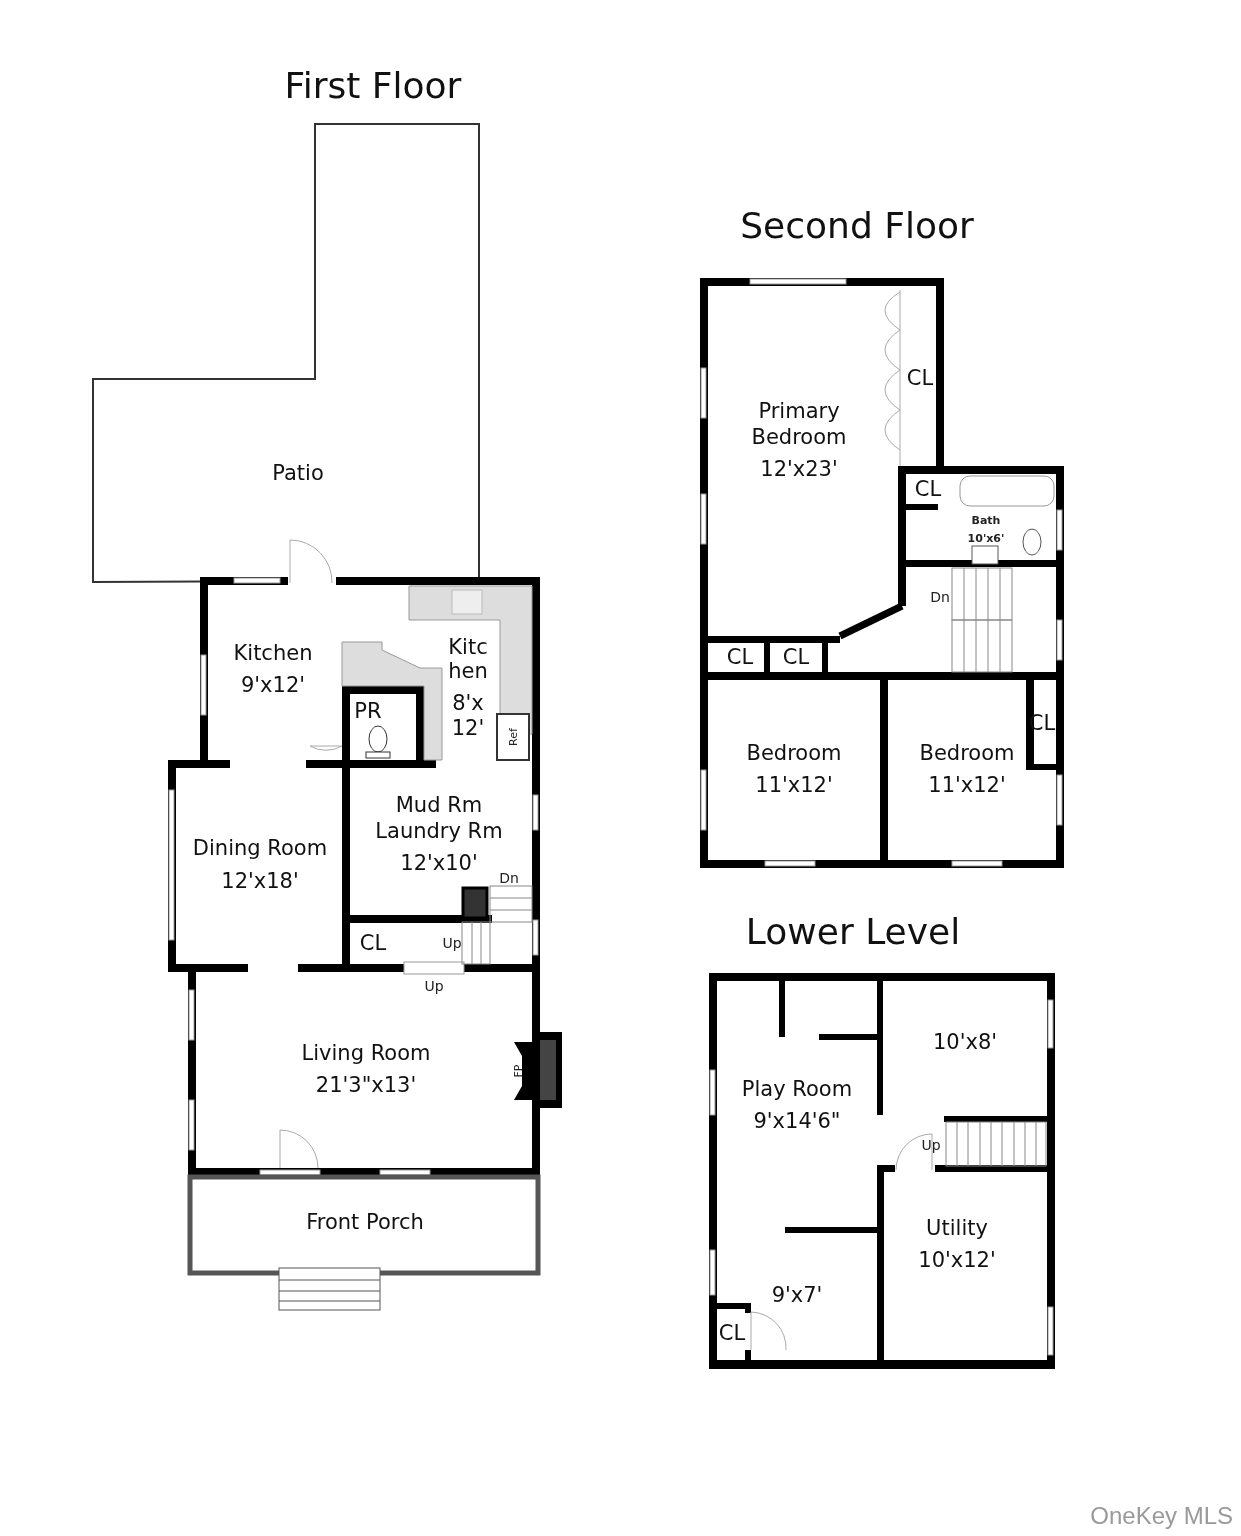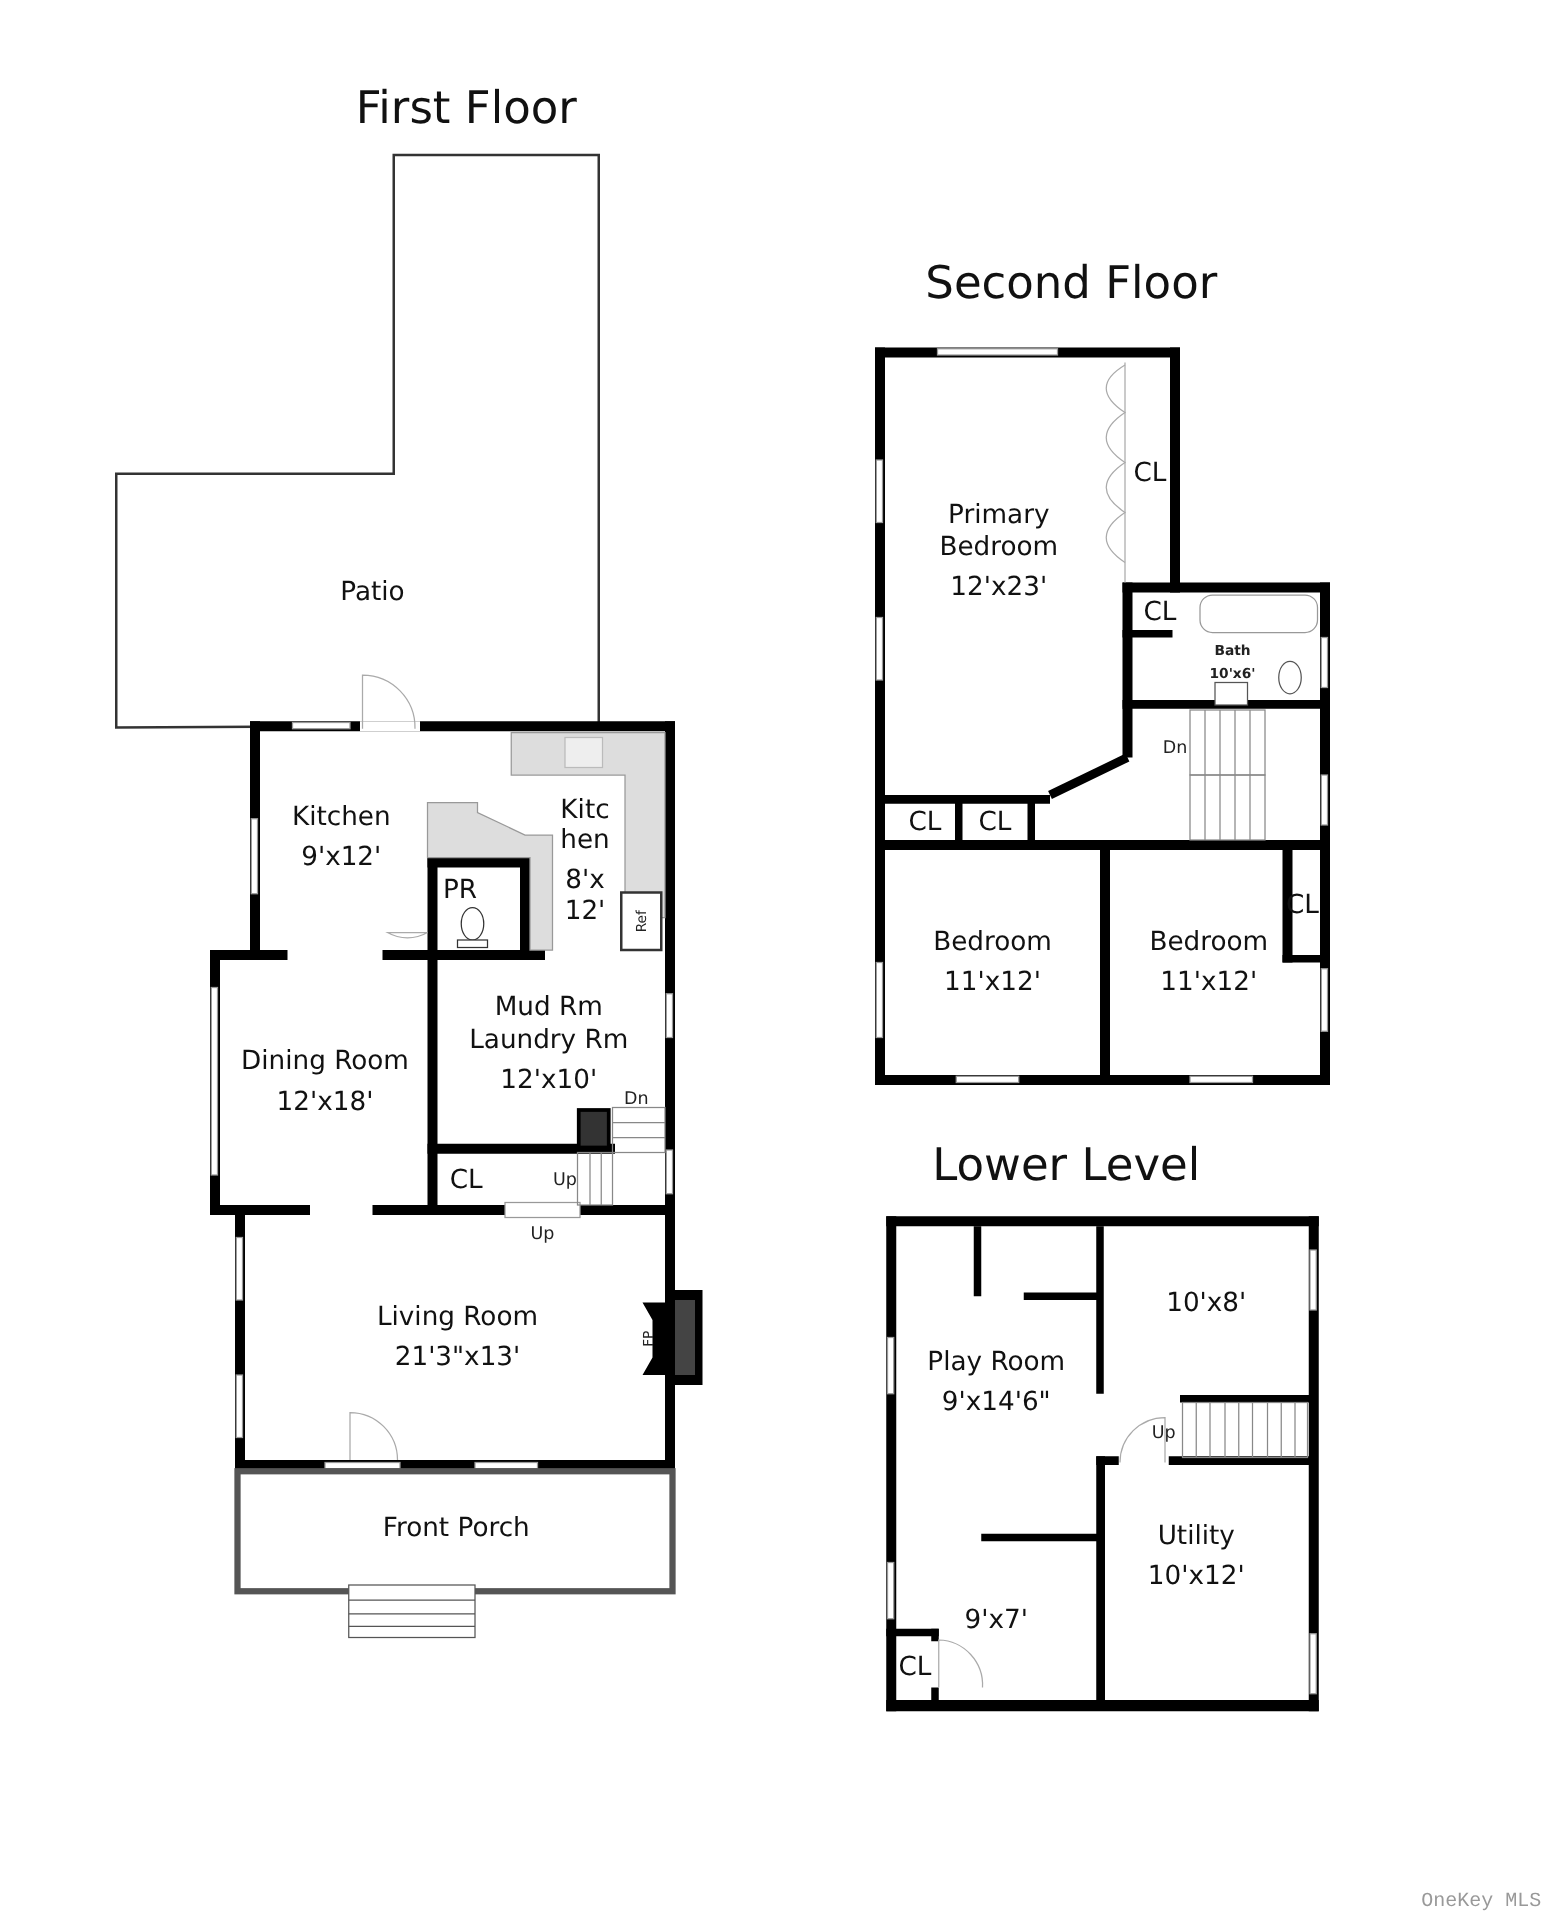--- a/index.html
+++ b/index.html
@@ -6,21 +6,21 @@
   body { width:1241px; height:1536px; position:relative; overflow:hidden; font-family:"DejaVu Sans", sans-serif; }
   svg { position:absolute; left:0; top:0; }
   .title { font-family:"DejaVu Sans", sans-serif; font-size:36px; fill:#111; }
   .lbl { font-family:"DejaVu Sans", sans-serif; font-size:21px; fill:#111; text-anchor:middle; }
   .sm { font-family:"DejaVu Sans", sans-serif; font-size:14px; fill:#222; text-anchor:middle; }
   .xs { font-family:"DejaVu Sans", sans-serif; font-size:11px; fill:#222; text-anchor:middle; }
   .wall { fill:#000; }
   .win { fill:#fff; stroke:#999; stroke-width:1; }
   .thin { fill:none; stroke:#888; stroke-width:1; }
   .door { fill:none; stroke:#aaa; stroke-width:1; }
-  .watermark { position:absolute; right:8px; bottom:6px; font-family:Liberation Mono, monospace; font-size:16px; color:#999;text-align:right; }
+  .watermark { position:absolute; right:8px; bottom:6px; font-family:Liberation Sans, sans-serif; font-size:24px; color:#999;text-align:right; }
 </style>
 </head>
 <body>
 
 <svg width="1241" height="1536" viewBox="0 0 1241 1536">
 
   <g>
     <text class="title" x="373" y="98" text-anchor="middle">First Floor</text>
 
     <polygon points="315,124 479,124 479,580 93,582 93,379 315,379" fill="#fff" stroke="#333" stroke-width="2"></polygon>

